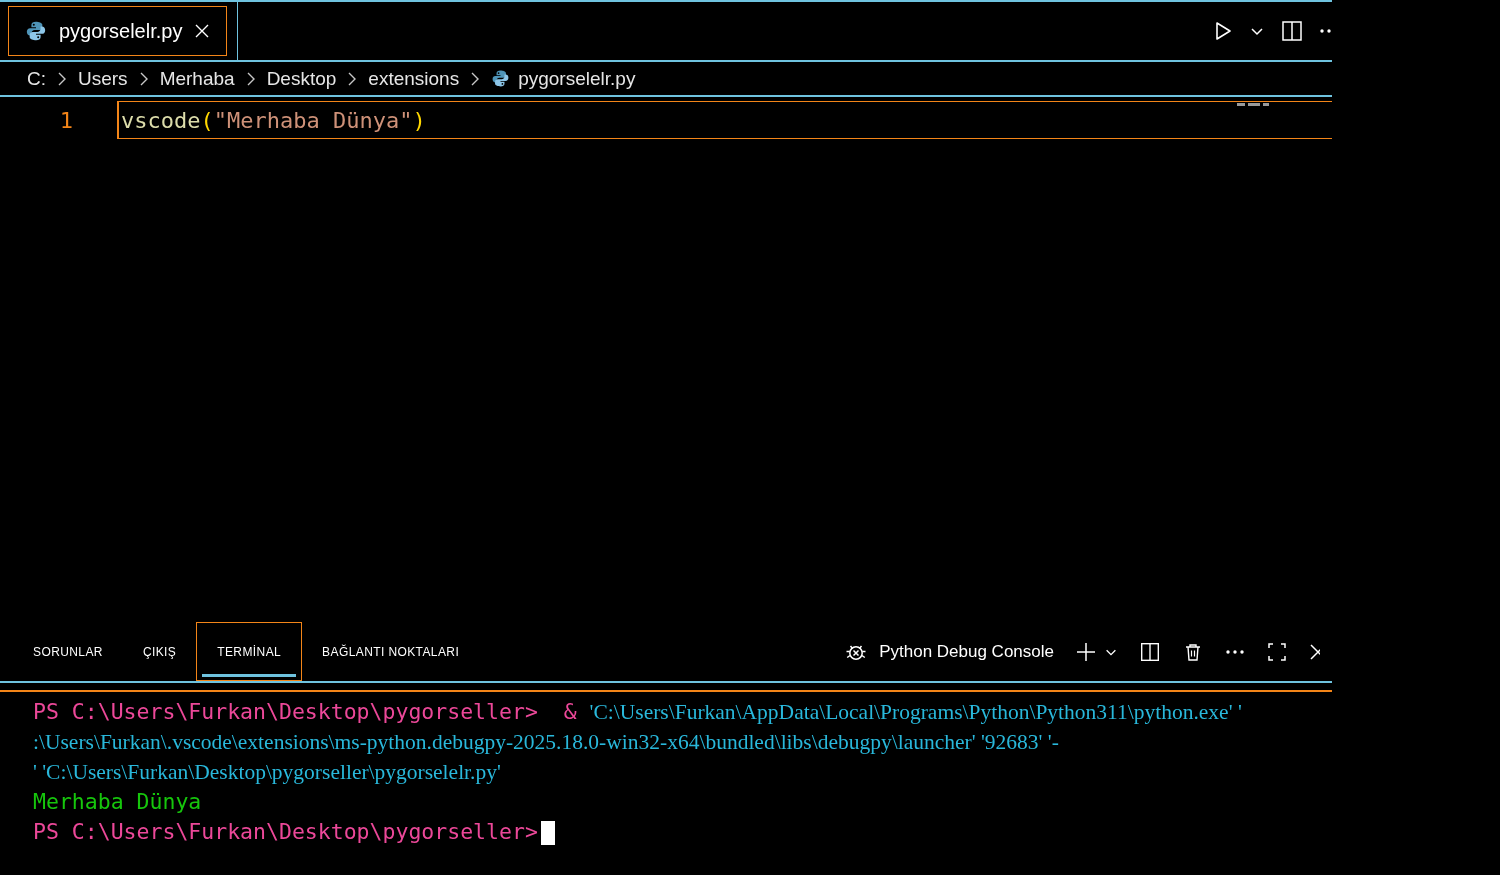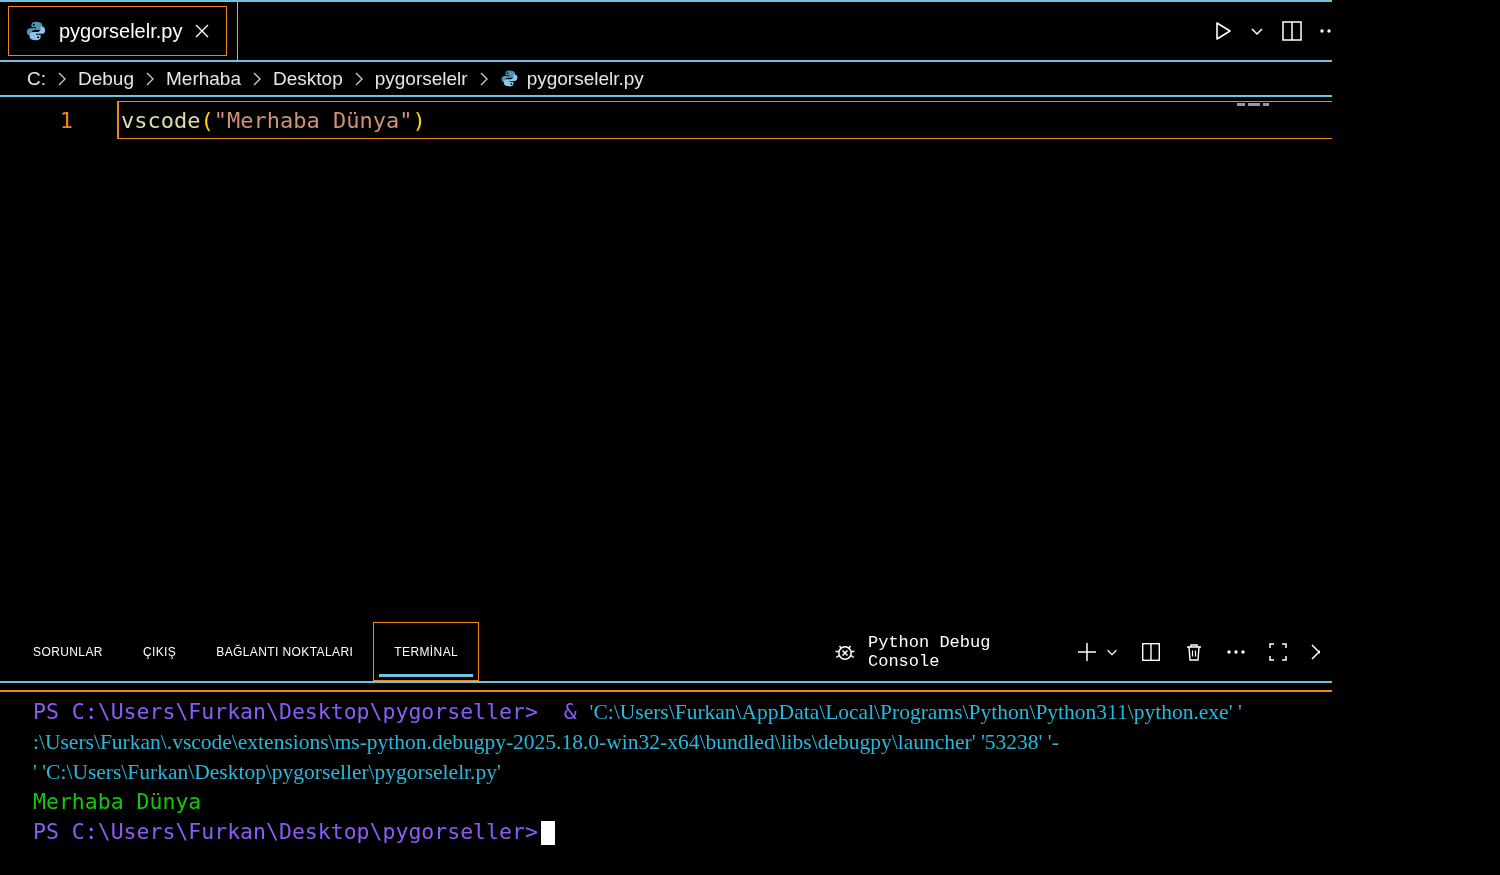--- a/index.html
+++ b/index.html
@@ -49,31 +49,31 @@
   .minimap { position:absolute; right:55px; top:2px; width:40px; height:10px; display:flex; gap:3px; align-items:center; }
   .minimap i { display:block; height:3px; background:#9a9a9a; }
   .panel-header { position:relative; height:61px; display:flex; align-items:center;
     border-bottom:2px solid var(--border-blue); }
   .panel-tabs { display:flex; align-items:center; height:100%; margin-left:13px; }
   .panel-tab { height:100%; display:flex; align-items:center; padding:0 20px; font-size:12px;
     color:#fff; letter-spacing:.4px; cursor:pointer; position:relative; background:none; border:none;
     font-family:"Liberation Sans", sans-serif; }
   .panel-tab.active { border:1px solid var(--accent-orange); }
   .panel-tab.active::after { content:""; position:absolute; left:5px; right:5px; bottom:3px; height:3px; background:var(--border-blue); }
-  .panel-right { position:absolute; right:0; top:0; height:100%; display:flex; align-items:center; gap:20px; padding-right:12px; overflow:hidden; width:500px; justify-content:flex-end;font-family:Liberation Mono, monospace; }
+  .panel-right { position:absolute; right:0; top:0; height:100%; display:flex; align-items:center; gap:20px; padding-right:12px; overflow:hidden; width:500px; justify-content:flex-end; }
   .debug-console-item { display:flex; align-items:center; gap:10px; cursor:pointer; }
   .debug-console-label { font-size:17px; color:#fff; }
   .plus-group { display:flex; align-items:center; gap:6px; }
   .panel-close-wrap { width:12px; overflow:hidden; display:flex; }
   
   .terminal-gap { height:7px; background:#000; }
   .terminal { position:relative; border-top:2px solid var(--accent-orange); height:178px;
     padding:5px 0 0 33px; font-family:"DejaVu Sans Mono", monospace; font-size:21.5px; }
   .tline { white-space:pre; line-height:30px; overflow:hidden; }
-  .seg-white { color:#8b5cf6; }
+  .seg-white { color:#ec4899; }
   .seg-cyan { color:var(--cyan);font-family:Liberation Serif, serif; }
   .seg-green { color:var(--green);margin-top:28px; }
   .cursor-block { display:inline-block; width:14px; height:24px; background:#fff; vertical-align:middle; margin-left:3px; }
   svg.ic { display:block; }
 </style>
 </head>
 <body>
 
 <div class="window">
 
@@ -121,39 +121,39 @@
     </div>
   </div>
 
   <div class="breadcrumb">
     <span class="crumb">C:</span>
     <span class="crumb-chev">
         <svg class="ic" width="12" height="16" viewBox="0 0 12 16">
           <path d="M3 2l6 6-6 6" fill="none" stroke="#ddd" stroke-width="1.4"></path>
         </svg>
       </span>
-    <span class="crumb">Debug</span>
+    <span class="crumb">Users</span>
     <span class="crumb-chev">
         <svg class="ic" width="12" height="16" viewBox="0 0 12 16">
           <path d="M3 2l6 6-6 6" fill="none" stroke="#ddd" stroke-width="1.4"></path>
         </svg>
       </span>
     <span class="crumb">Merhaba</span>
     <span class="crumb-chev">
         <svg class="ic" width="12" height="16" viewBox="0 0 12 16">
           <path d="M3 2l6 6-6 6" fill="none" stroke="#ddd" stroke-width="1.4"></path>
         </svg>
       </span>
     <span class="crumb">Desktop</span>
     <span class="crumb-chev">
         <svg class="ic" width="12" height="16" viewBox="0 0 12 16">
           <path d="M3 2l6 6-6 6" fill="none" stroke="#ddd" stroke-width="1.4"></path>
         </svg>
       </span>
-    <span class="crumb">pygorselelr</span>
+    <span class="crumb">extensions</span>
     <span class="crumb-chev">
         <svg class="ic" width="12" height="16" viewBox="0 0 12 16">
           <path d="M3 2l6 6-6 6" fill="none" stroke="#ddd" stroke-width="1.4"></path>
         </svg>
       </span>
     <span class="crumb-file">
       <span>
         <svg class="ic" width="19" height="19" viewBox="0 0 24 24">
           <path d="M11.9 2c-2.9 0-4.9 1.1-4.9 3.3V8h5v0.9H5.6C3.4 8.9 2 10.5 2 12.9s1.4 4 3.6 4H7v-2.4C7 12.5 8.6 11 10.5 11h5c1.9 0 3.4-1.2 3.4-3.1V5.3C18.9 3.1 14.8 2 11.9 2zM9.6 4.1a1.1 1.1 0 1 1 0 2.2 1.1 1.1 0 0 1 0-2.2z" fill="#4e94b8"></path>
           <path d="M12.1 22c2.9 0 4.9-1.1 4.9-3.3V16h-5v-0.9h6.4c2.2 0 3.6-1.6 3.6-4s-1.4-4-3.6-4H17v2.4c0 2-1.6 3.5-3.5 3.5h-5c-1.9 0-3.4 1.2-3.4 3.1v2.6C5.1 20.9 9.2 22 12.1 22zm2.3-2.1a1.1 1.1 0 1 1 0-2.2 1.1 1.1 0 0 1 0 2.2z" fill="#8dc6e8"></path>
@@ -174,22 +174,22 @@
       <i style="width:8px"></i>
         <i style="width:12px"></i>
         <i style="width:6px"></i>
     </div>
   </div>
 
   <div class="panel-header">
     <div class="panel-tabs">
       <button class="panel-tab">SORUNLAR</button>
       <button class="panel-tab">ÇIKIŞ</button>
+      <button class="panel-tab active">TERMİNAL</button>
       <button class="panel-tab">BAĞLANTI NOKTALARI</button>
-      <button class="panel-tab active">TERMİNAL</button>
     </div>
     <div class="panel-right">
       <div class="debug-console-item">
         <span>
           <svg class="ic" width="26" height="26" viewBox="0 0 26 26">
             <circle cx="13" cy="14" r="6.2" fill="none" stroke="#fff" stroke-width="1.5"></circle>
             <path d="M10.5 11.5l5 5M15.5 11.5l-5 5" stroke="#fff" stroke-width="1.5"></path>
             <path d="M9.5 9.5L7.5 7M16.5 9.5l2-2.5M6.8 12.5H3.5M19.2 12.5h3.3M7 16.5l-2.8 2M19 16.5l2.8 2" stroke="#fff" stroke-width="1.5" fill="none"></path>
           </svg>
         </span>
@@ -238,19 +238,19 @@
             </svg>
         </button>
       </span>
     </div>
   </div>
 
   <div class="terminal-gap"></div>
 
   <div class="terminal">
     <div class="tline"><span class="seg-white">PS C:\Users\Furkan\Desktop\pygorseller&gt;  &amp; </span><span class="seg-cyan">'C:\Users\Furkan\AppData\Local\Programs\Python\Python311\python.exe' '</span></div>
-    <div class="tline"><span class="seg-cyan">:\Users\Furkan\.vscode\extensions\ms-python.debugpy-2025.18.0-win32-x64\bundled\libs\debugpy\launcher' '53238' '-</span></div>
+    <div class="tline"><span class="seg-cyan">:\Users\Furkan\.vscode\extensions\ms-python.debugpy-2025.18.0-win32-x64\bundled\libs\debugpy\launcher' '92683' '-</span></div>
     <div class="tline"><span class="seg-cyan">' 'C:\Users\Furkan\Desktop\pygorseller\pygorselelr.py'</span></div>
     <div class="tline"><span class="seg-green">Merhaba Dünya</span></div>
     <div class="tline"><span class="seg-white">PS C:\Users\Furkan\Desktop\pygorseller&gt;</span><span class="cursor-block"></span></div>
   </div>
 
 </div>
 
 </body></html>

